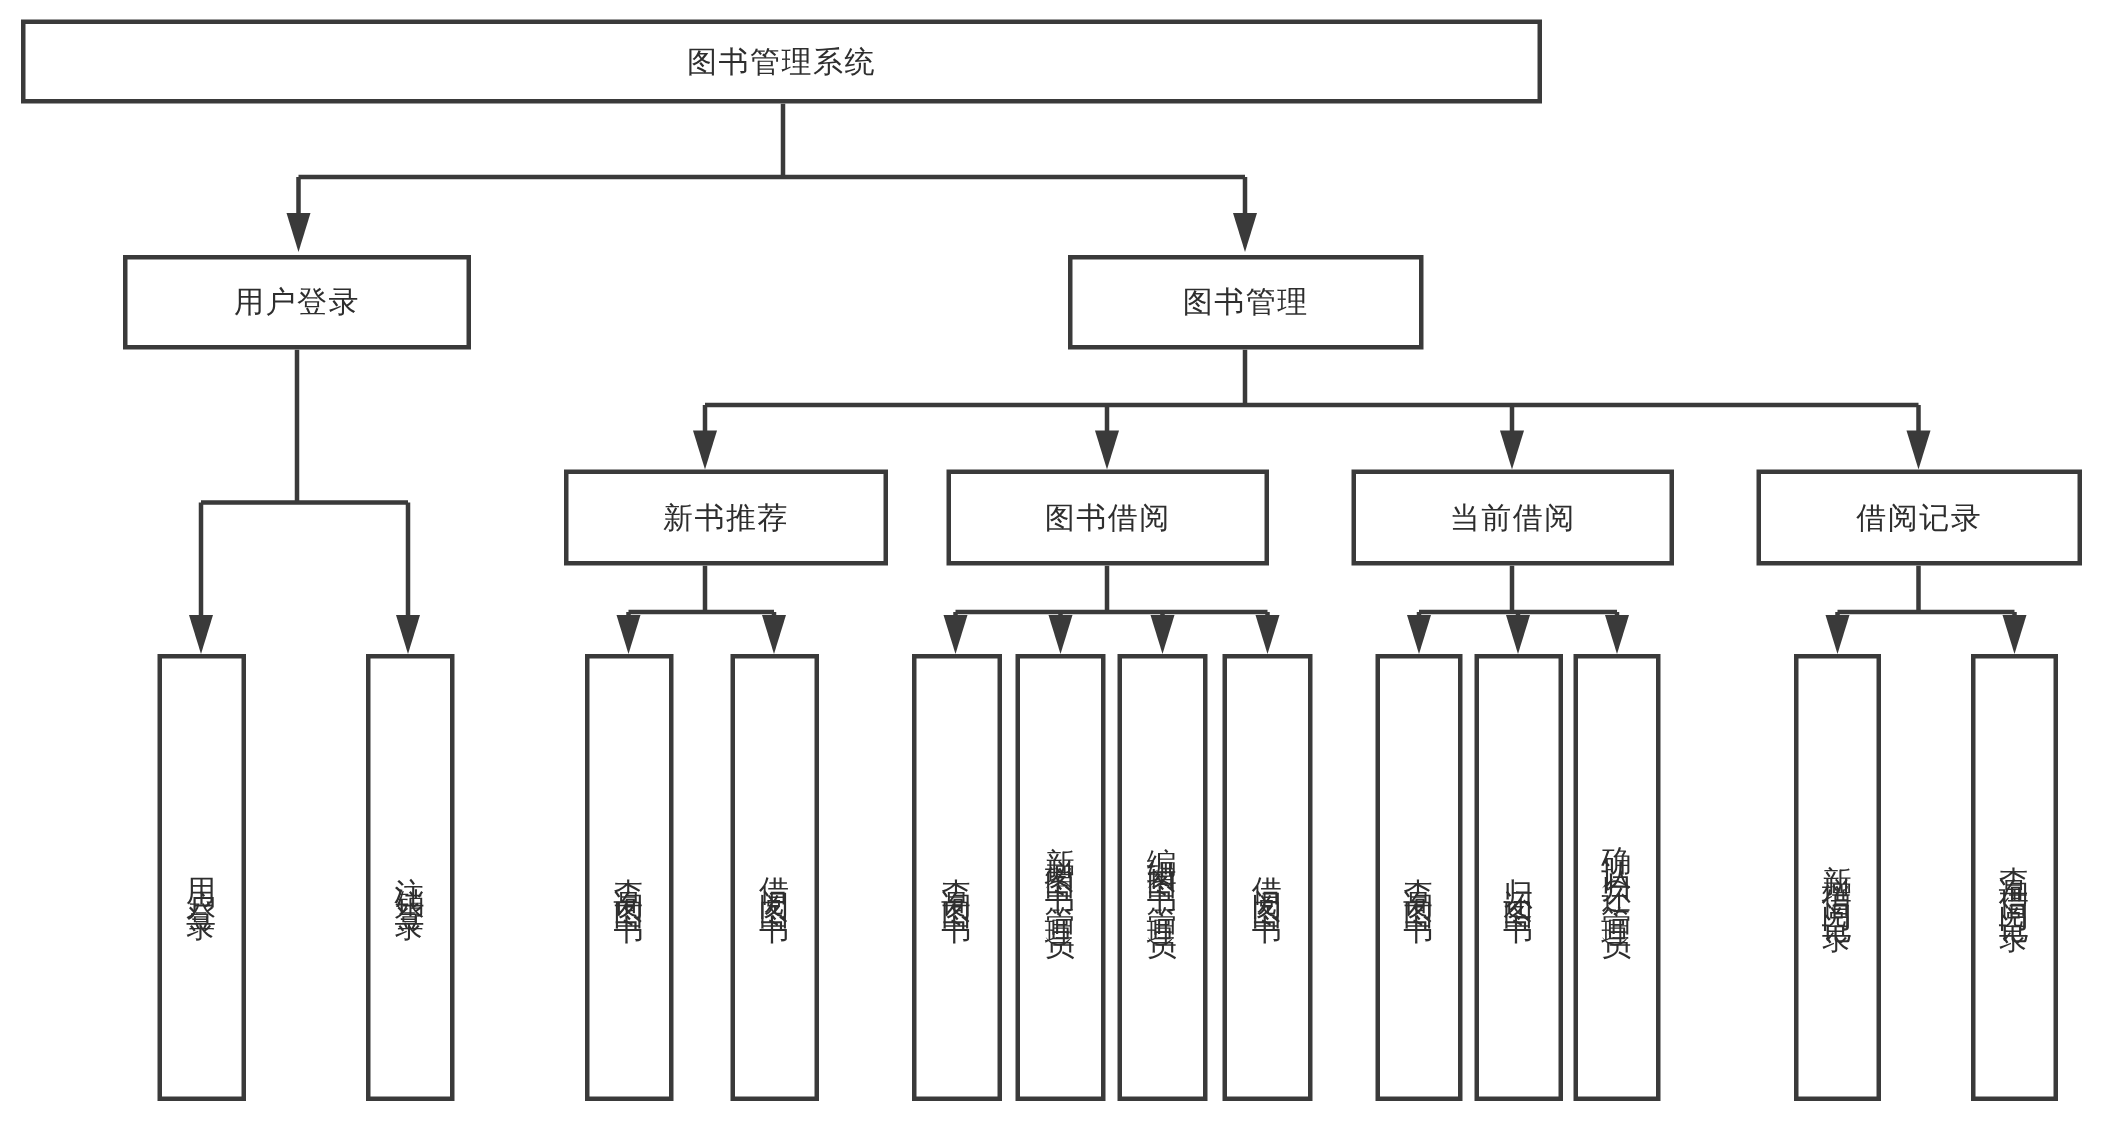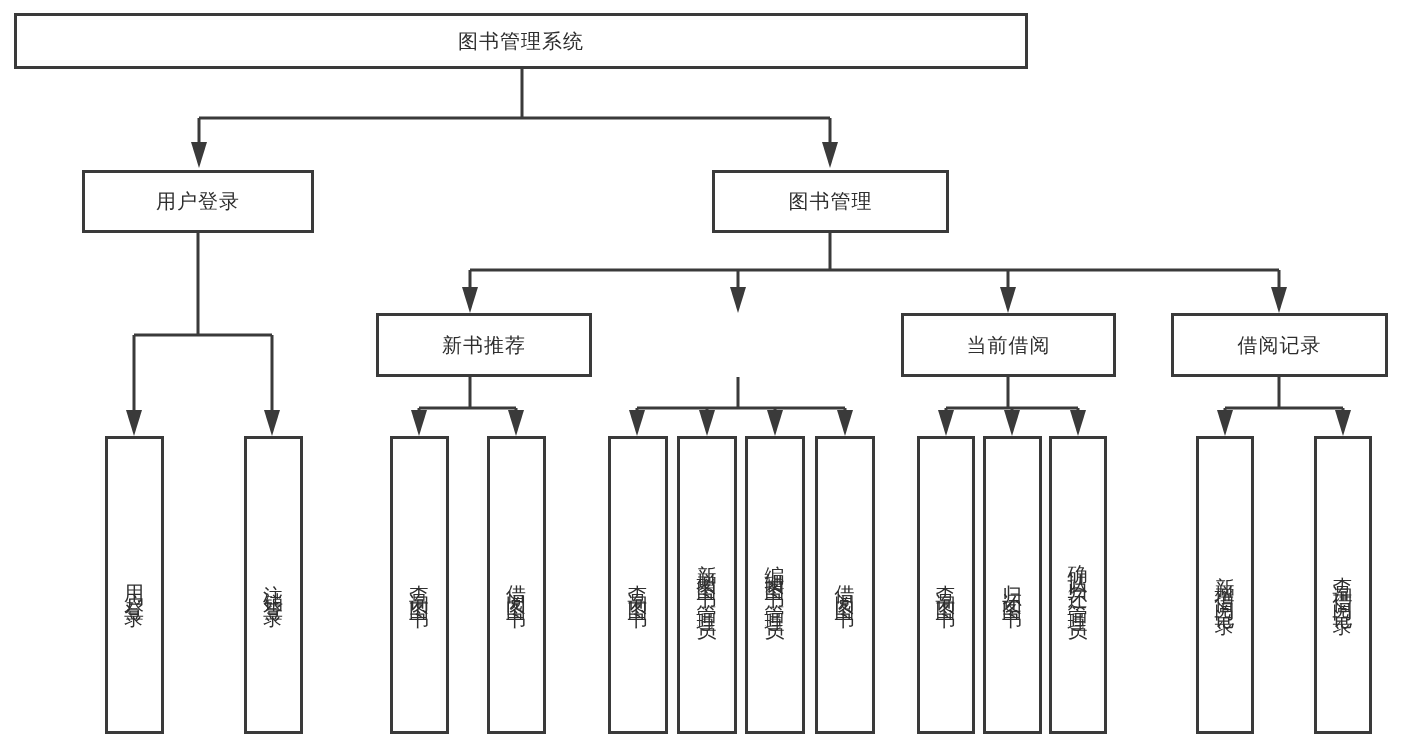--- a/index.html
+++ b/index.html
@@ -92,20 +92,23 @@
   <div class="node" style="left:82px; top:170px; width:232px; height:63px;">
     <span>用户登录</span>
   </div>
   <div class="node" style="left:712px; top:170px; width:237px; height:63px;">
     <span>图书管理</span>
   </div>
 
   <div class="node" style="left:362px; top:313px; width:216px; height:64px;margin-left:14px;">
     <span>新书推荐</span>
   </div>
+  <div class="node" style="left:631px; top:313px; width:215px; height:64px;">
+    <span>图书借阅</span>
+  </div>
   <div class="node" style="left:901px; top:313px; width:215px; height:64px;align-items:center;">
     <span>当前借阅</span>
   </div>
   <div class="node" style="left:1171px; top:313px; width:217px; height:64px;">
     <span>借阅记录</span>
   </div>
 
   <div class="node v" style="left:105px; top:436px; width:59px; height:298px;">
     <span>用户登录</span>
   </div>

